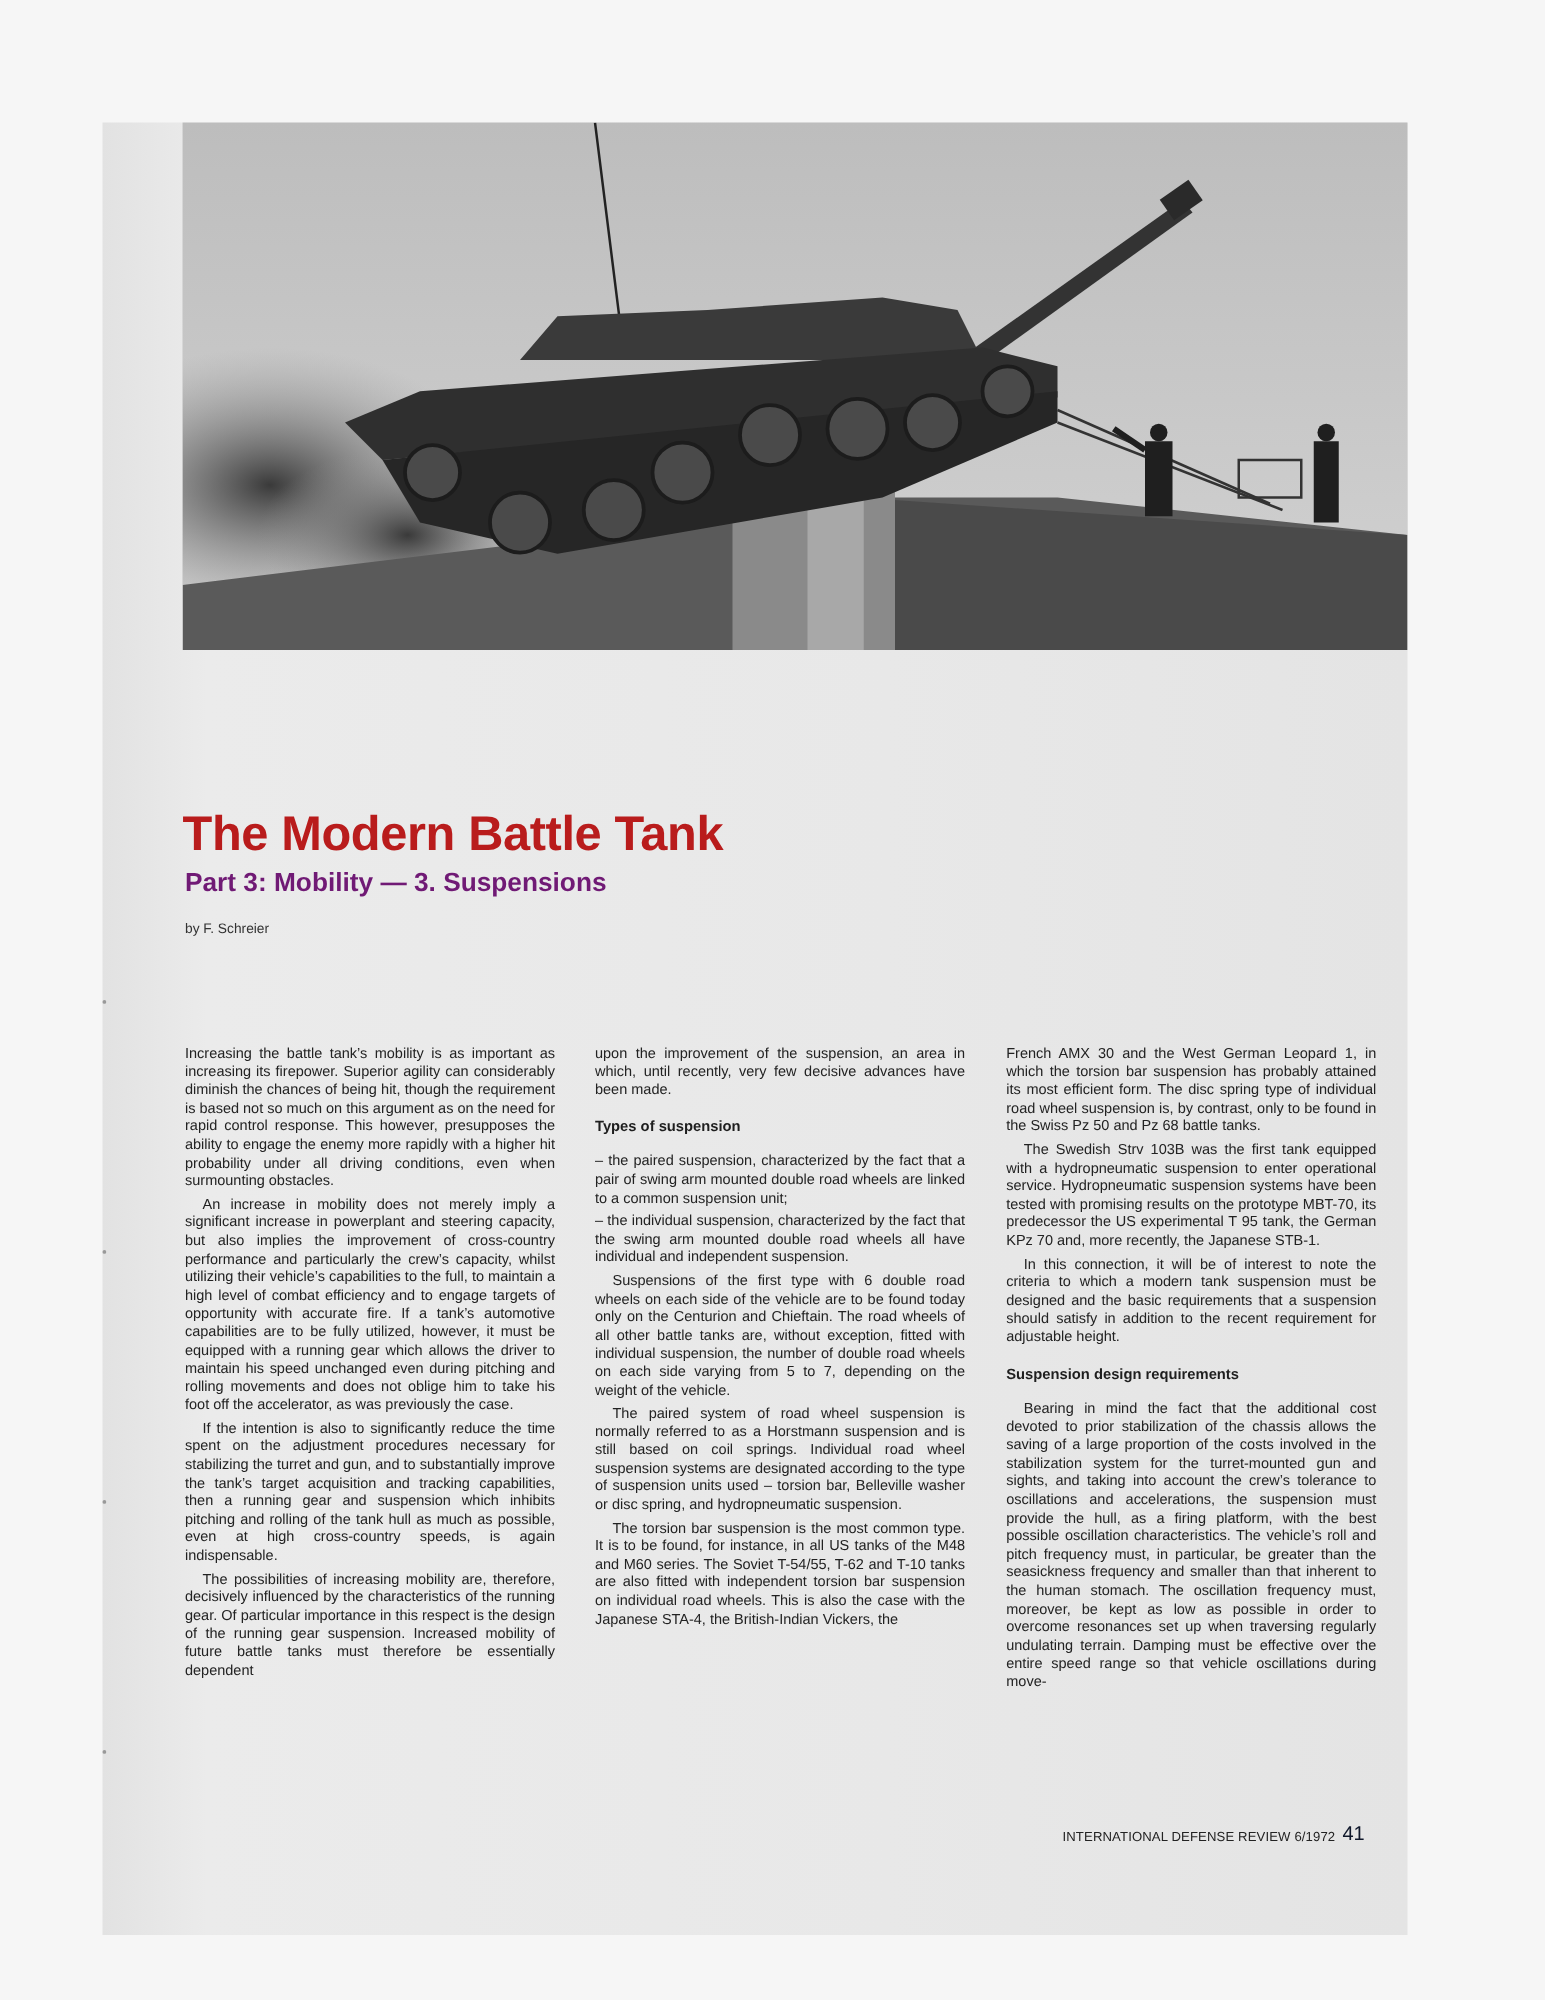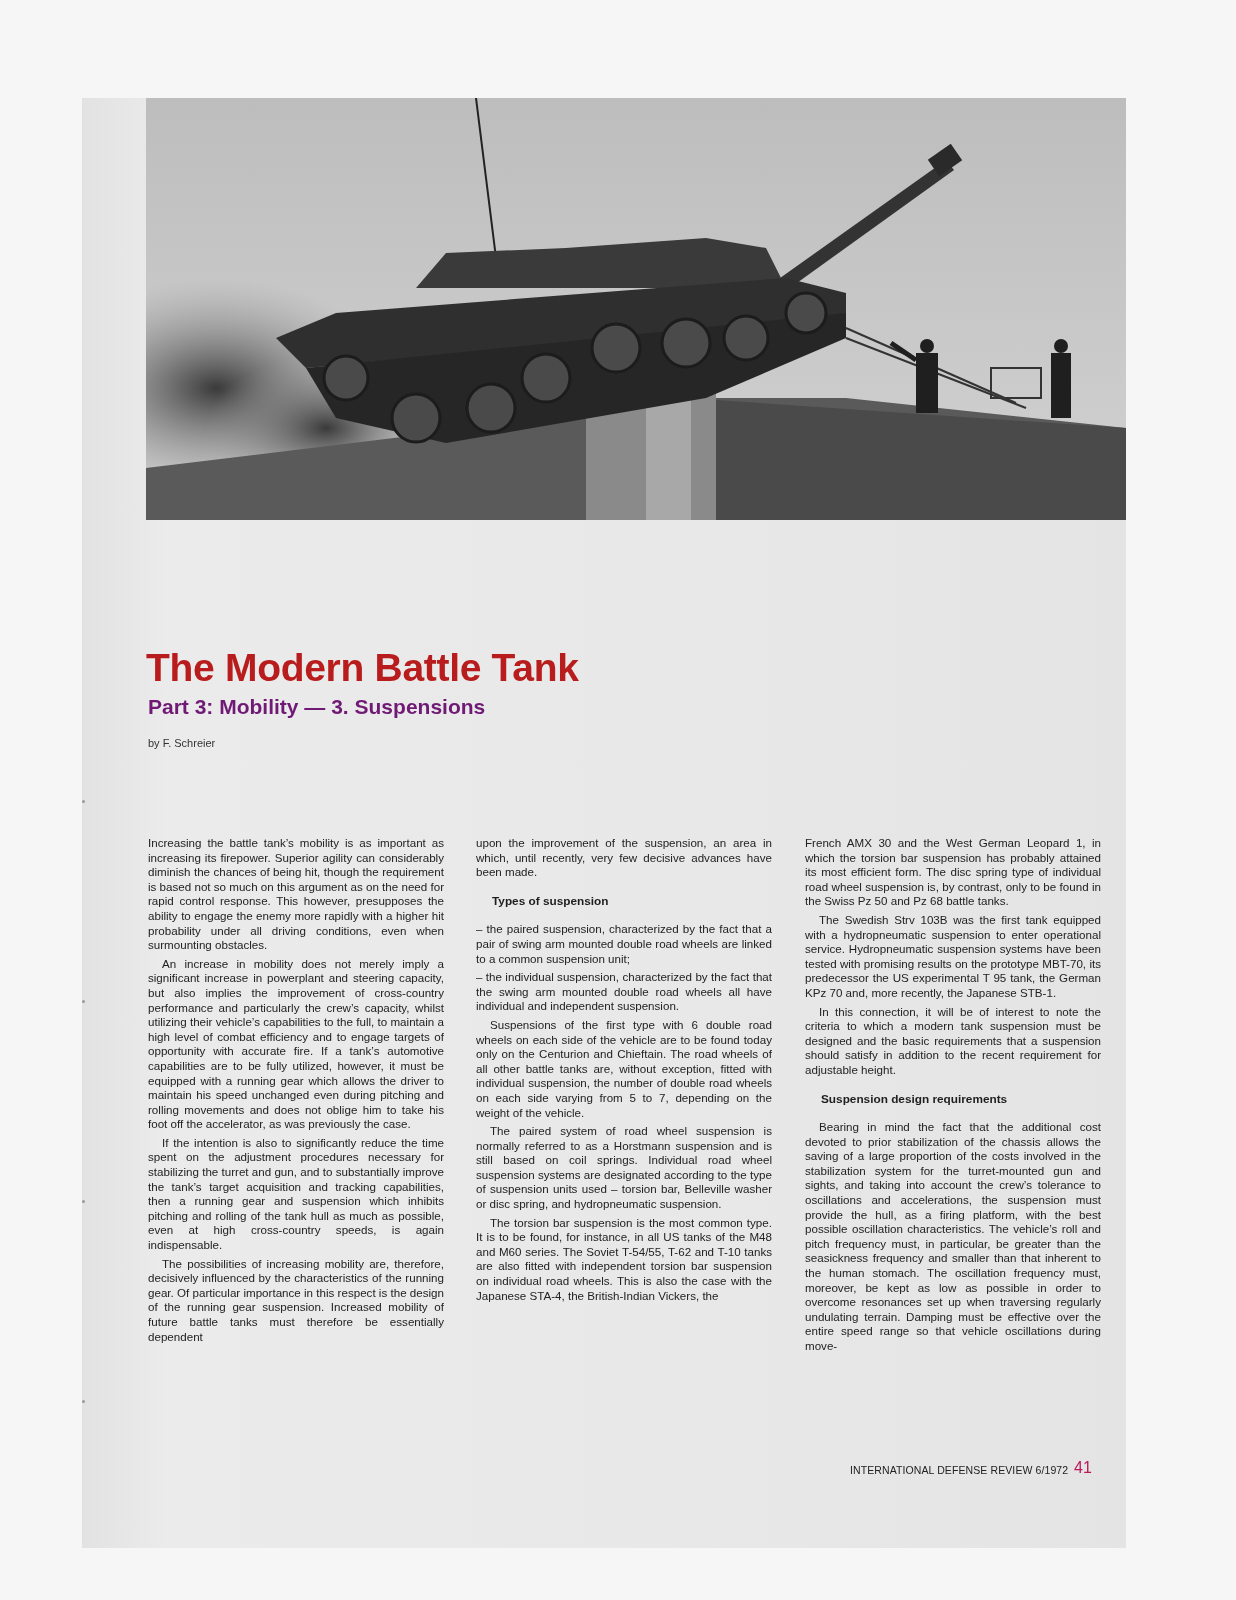--- a/index.html
+++ b/index.html
@@ -6,26 +6,26 @@
   body { width:1236px; height:1600px; background:#f6f6f6; position:relative; overflow:hidden; font-family:"Liberation Sans", sans-serif; }
   .page { position:absolute; left:82px; top:98px; width:1044px; height:1450px; background:linear-gradient(90deg,#e2e2e2 0%,#ebebeb 8%,#e8e8e8 60%,#e4e4e4 100%); }
   .photo { position:absolute; left:146px; top:98px; width:980px; height:422px; background:#c9c9c9; overflow:hidden; }
   .photo svg { display:block; }
   .title { position:absolute; left:146px; top:648px; font-family:"Liberation Sans", sans-serif; font-weight:bold; font-size:39px; color:#b91c1c; letter-spacing:-0.3px; margin:0; line-height:1; }
   .subtitle { position:absolute; left:148px; top:696px; font-weight:bold; font-size:21px; color:#701a75; margin:0; line-height:1; }
   .byline { position:absolute; left:148px; top:737px; font-size:11px; color:#333; }
   .col { position:absolute; top:836px; width:296px; font-size:11.6px; line-height:14.6px; color:#222; text-align:justify; hyphens:manual; }
   .col p { margin:0 0 4px 0; text-indent:14px; }
   .col p.noindent { text-indent:0; }
-  .col h3 { font-size:11.8px; font-weight:bold; margin:14px 0 14px 16px; color:#1e1e1e; }
+  .col h3 { font-size:11.8px; font-weight:bold; margin:14px 0 14px 0; color:#1e1e1e; }
   .col1 { left:148px; }
   .col2 { left:476px; }
   .col3 { left:805px; }
   .footer { position:absolute; left:850px; top:1464px; font-size:10.5px; color:#222; letter-spacing:0.1px; }
-  .pagenum { position:absolute; left:1074px; top:1459px; font-size:16px; color:#be185d; }
+  .pagenum { position:absolute; left:1074px; top:1459px; font-size:16px; color:#0f172a; }
   .dots { position:absolute; left:82px; width:3px; height:3px; border-radius:50%; background:#999; }
 </style>
 </head>
 <body>
 
 <div class="page"></div>
 
 <div class="photo">
   <svg width="980" height="422" viewBox="0 0 980 422">
     <defs>

